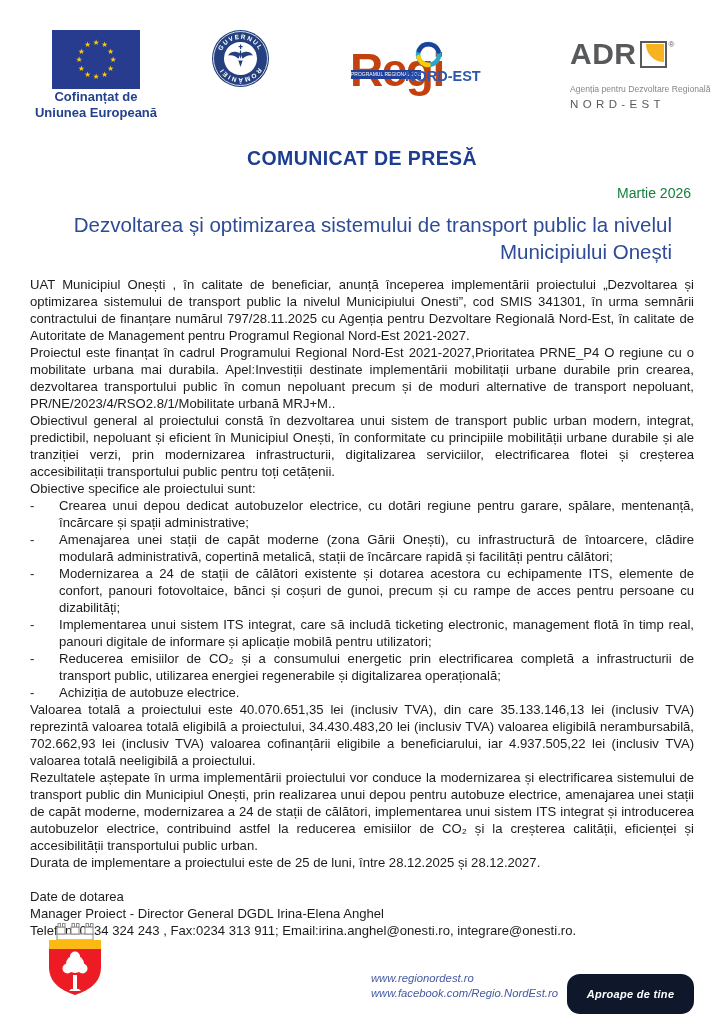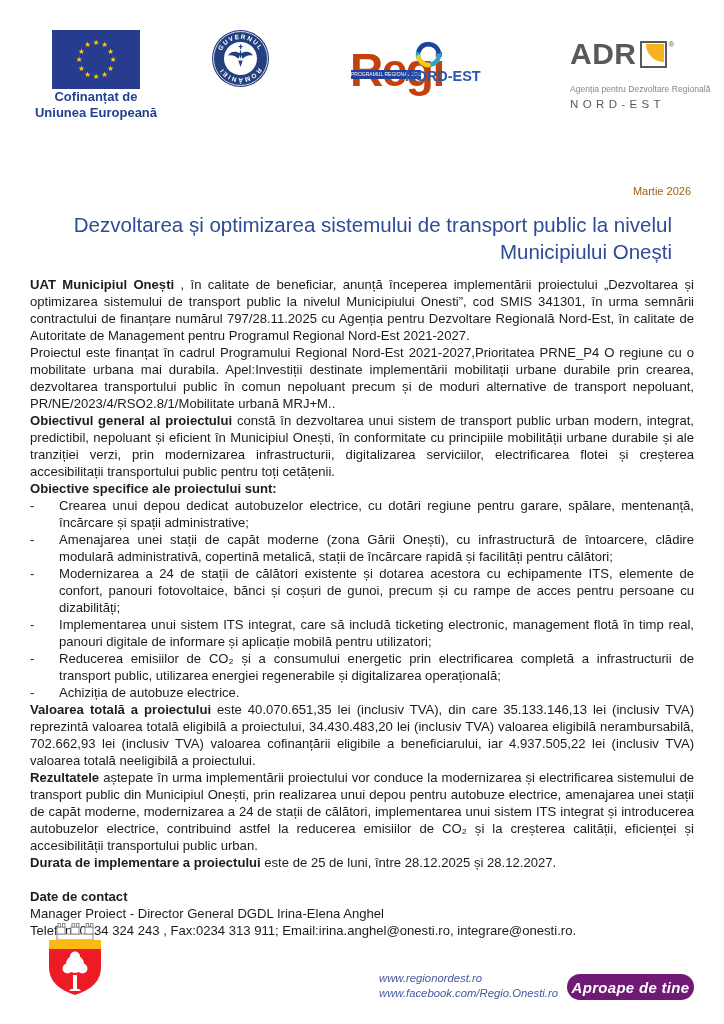--- a/index.html
+++ b/index.html
@@ -27,40 +27,40 @@
   .adr-box{width:23px;height:23px;border:2px solid #58595b;position:relative;margin-left:3px;}
   .adr-box-fill{position:absolute;top:1px;right:1px;width:18px;height:18px;background:#f6b221;
                 border-radius:0 0 0 100%;}
   .adr-reg{font-size:8px;color:#58595b;align-self:flex-start;margin-left:2px;}
   .adr-sub{font-size:8.6px;color:#848689;margin-top:16px;white-space:nowrap;}
   .adr-region{font-size:11.5px;color:#58595b;letter-spacing:0.38em;margin-top:4px;}
 
   
   .doc-title{position:absolute;top:147px;left:0;right:0;text-align:center;
              font-size:19.5px;font-weight:bold;color:#1d3d91;letter-spacing:0.4px;}
-  .doc-date{position:absolute;top:185px;right:33px;font-size:11px;color:#a16207;}
+  .doc-date{position:absolute;top:185px;right:33px;font-size:14px;color:#15803d;}
   .doc-heading{position:absolute;top:211px;left:52px;right:52px;text-align:right;
                font-size:20.5px;line-height:27px;color:#2d4b96;}
 
   
   .doc-body{position:absolute;top:276px;left:30px;width:664px;
             font-size:13.1px;line-height:17px;color:#1c1c1c;}
   .para{margin:0;text-align:justify;}
-  .para strong{font-weight:bold;}
+  .para strong{font-weight:normal;}
   .bullet{display:flex;}
   .dash{flex:0 0 29px;}
   .btxt{flex:1;text-align:justify;}
   .spacer{height:17px;}
 
   
   .shield{position:absolute;left:45px;top:920px;}
   .footer-urls{position:absolute;right:166px;top:971px;text-align:left;
                font-size:11.3px;font-style:italic;color:#44599f;line-height:14.5px;}
-  .badge{position:absolute;left:567px;top:974px;width:127px;height:26px;background:#701a75;
-         border-radius:13px;color:#ffffff;font-weight:bold;font-style:italic;font-size:15px;
+  .badge{position:absolute;left:567px;top:974px;width:127px;height:40px;background:#0f172a;
+         border-radius:13px;color:#ffffff;font-weight:bold;font-style:italic;font-size:11px;
          display:flex;align-items:center;justify-content:center;letter-spacing:0.3px;}
 </style>
 </head>
 <body>
 
 <div class="page">
 
   <div class="eu-block">
     <svg class="eu-flag" width="88" height="59" viewBox="0 0 88 59">
       <rect x="0" y="0" width="88" height="59" fill="#283c8f"></rect>
@@ -125,20 +125,21 @@
       <span class="adr-name">ADR</span>
       <span class="adr-box">
           <span class="adr-box-fill"></span>
         </span>
       <span class="adr-reg">®</span>
     </div>
     <div class="adr-sub">Agenția pentru Dezvoltare Regională</div>
     <div class="adr-region">NORD-EST</div>
   </div>
 
+  <div class="doc-title">COMUNICAT DE PRESĂ</div>
   <div class="doc-date">Martie 2026</div>
   <div class="doc-heading">Dezvoltarea și optimizarea sistemului de transport public la nivelul Municipiului Onești</div>
 
   <div class="doc-body">
       <p class="para"><strong>UAT Municipiul Onești </strong><span>, în calitate de beneficiar, anunță începerea implementării proiectului „Dezvoltarea și optimizarea sistemului de transport public la nivelul Municipiului Onesti”, cod SMIS 341301, în urma semnării contractului de finanțare numărul 797/28.11.2025 cu Agenția pentru Dezvoltare Regională Nord-Est, în calitate de Autoritate de Management pentru Programul Regional Nord-Est 2021-2027.</span></p>
       <p class="para"><span>Proiectul este finanțat în cadrul Programului Regional Nord-Est 2021-2027,Prioritatea PRNE_P4 O regiune cu o mobilitate urbana mai durabila. Apel:Investiții destinate implementării mobilitații urbane durabile prin crearea, dezvoltarea transportului public în comun nepoluant precum și de moduri alternative de transport nepoluant, PR/NE/2023/4/RSO2.8/1/Mobilitate urbană MRJ+M..</span></p>
       <p class="para"><strong>Obiectivul general al proiectului</strong><span> constă în dezvoltarea unui sistem de transport public urban modern, integrat, predictibil, nepoluant și eficient în Municipiul Onești, în conformitate cu principiile mobilității urbane durabile și ale tranziției verzi, prin modernizarea infrastructurii, digitalizarea serviciilor, electrificarea flotei și creșterea accesibilitații transportului public pentru toți cetățenii.</span></p>
       <p class="para"><strong>Obiective specifice ale proiectului sunt:</strong></p>
       <div class="bullet">
         <span class="dash">-</span>
@@ -161,21 +162,21 @@
         <span class="btxt">Reducerea emisiilor de CO₂ și a consumului energetic prin electrificarea completă a infrastructurii de transport public, utilizarea energiei regenerabile și digitalizarea operațională;</span>
       </div>
       <div class="bullet">
         <span class="dash">-</span>
         <span class="btxt">Achiziția de autobuze electrice.</span>
       </div>
       <p class="para"><strong>Valoarea totală a proiectului</strong><span> este 40.070.651,35 lei (inclusiv TVA), din care 35.133.146,13 lei (inclusiv TVA) reprezintă valoarea totală eligibilă a proiectului, 34.430.483,20 lei (inclusiv TVA) valoarea eligibilă nerambursabilă, 702.662,93 lei (inclusiv TVA) valoarea cofinanțării eligibile a beneficiarului, iar 4.937.505,22 lei (inclusiv TVA) valoarea totală neeligibilă a proiectului.</span></p>
       <p class="para"><strong>Rezultatele</strong><span> aștepate în urma implementării proiectului vor conduce la modernizarea și electrificarea sistemului de transport public din Municipiul Onești, prin realizarea unui depou pentru autobuze electrice, amenajarea unei stații de capăt moderne, modernizarea a 24 de stații de călători, implementarea unui sistem ITS integrat și introducerea autobuzelor electrice, contribuind astfel la reducerea emisiilor de CO₂ și la creșterea calității, eficienței și accesibilității transportului public urban.</span></p>
       <p class="para"><strong>Durata de implementare a proiectului</strong><span> este de 25 de luni, între 28.12.2025 și 28.12.2027.</span></p>
       <div class="spacer"></div>
-      <p class="para"><strong>Date de contact</strong></p>
+      <p class="para"><strong>Date de dotarea</strong></p>
       <p class="para"><span>Manager Proiect - Director General DGDL Irina-Elena Anghel</span></p>
       <p class="para"><span>Telefon: 0234 324 243 , Fax:0234 313 911; Email:irina.anghel@onesti.ro, integrare@onesti.ro.</span></p>
     </div>
 
   <svg class="shield" width="60" height="85" viewBox="0 0 60 85">
     <g stroke="#8a8a8a" fill="#ffffff" stroke-width="1">
       <rect x="12" y="14" width="36" height="6"></rect>
       <rect x="12" y="7" width="8" height="7"></rect>
       <rect x="26" y="7" width="8" height="7"></rect>
       <rect x="40" y="7" width="8" height="7"></rect>
@@ -193,18 +194,18 @@
       <path d="M26,69 h8 l2,2 h-12 z"></path>
       <circle cx="30" cy="44" r="9"></circle>
       <circle cx="22.5" cy="48.5" r="5"></circle>
       <circle cx="37.5" cy="48.5" r="5"></circle>
       <circle cx="30" cy="36.5" r="5"></circle>
     </g>
   </svg>
 
   <div class="footer-urls">
     <div>www.regionordest.ro</div>
-    <div>www.facebook.com/Regio.Onesti.ro</div>
+    <div>www.facebook.com/Regio.NordEst.ro</div>
   </div>
 
   <div class="badge">Aproape de tine</div>
 
 </div>
 
 </body></html>

